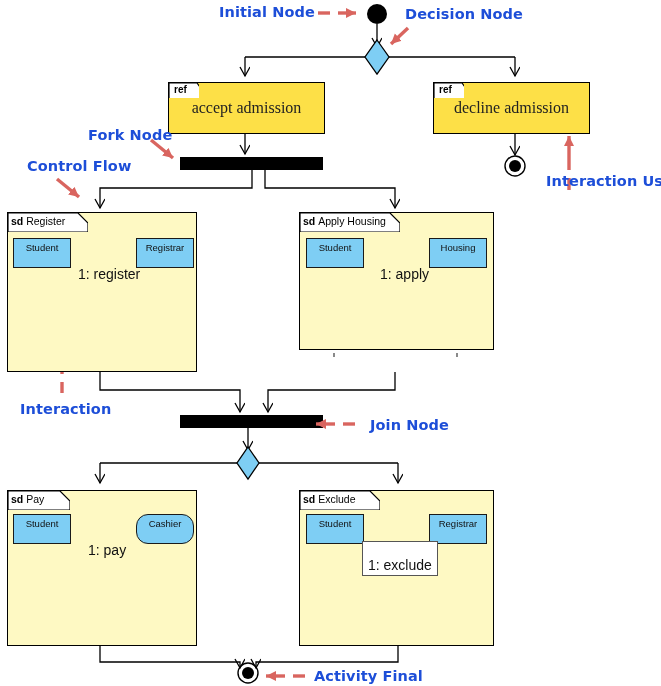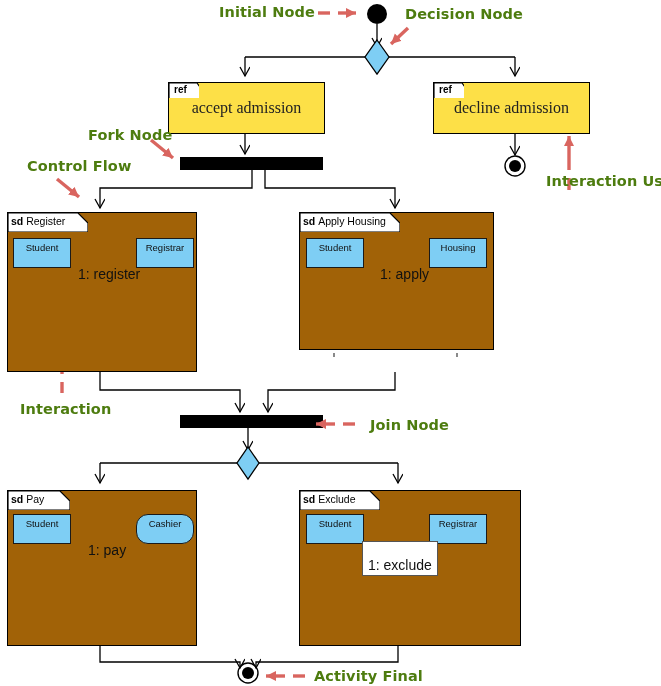--- a/index.html
+++ b/index.html
@@ -3,21 +3,21 @@
 <meta charset="utf-8">
 <style>
   html,body{margin:0;padding:0;background:#ffffff;}
   body{width:661px;height:686px;font-family:"Liberation Sans",sans-serif;}
   #canvas{position:relative;width:661px;height:686px;overflow:hidden;background:#fff;}
   svg.layer{position:absolute;left:0;top:0;width:661px;height:686px;}
 
   
   .anno{
     position:absolute;
-    color:#4d7c0f;
+    color:#1d4ed8;
     font-family:"DejaVu Sans",sans-serif;
     font-weight:bold;
     font-size:14.5px;
     letter-spacing:.1px;
     white-space:nowrap;
   }
 
   
   .refbox{
     position:absolute;
@@ -39,21 +39,21 @@
     transform:translateY(-50%);
     text-align:center;
     font-size:16px;color:#222;
     font-family:Liberation Serif, serif;
   }
 
   
   .sdbox{
     position:absolute;
     border:1.4px solid #000;
-    background:#a16207;
+    background:#fef9c3;
     box-sizing:border-box;
   }
   .sdbox .sdtag{
     position:absolute;left:3px;top:2px;
     font-size:10.5px;color:#000;
     white-space:nowrap;
     font-family:"Liberation Sans",sans-serif;
     z-index:3;
   }
   .sdbox .sdtag b{font-weight:bold;}
@@ -247,21 +247,21 @@
       <path d="M0,0 L52,0 L62,10 L62,19 L0,19 Z" fill="#fff" stroke="#000" stroke-width="1.2"></path>
     </svg>
     <span class="sdtag">
       <b>sd</b>&nbsp;<span>Pay</span>
     </span>
     <div class="lifehead" style="left:5px; top:23px; width:58px; height:30px;">Student</div>
     <div class="lifehead" style="left:128px; top:23px; width:58px; height:30px;border-radius:12px;">Cashier</div>
     <div class="msglabel" style="left:80px; top:51px;">1: pay</div>
   </div>
 
-  <div class="sdbox" style="left:299px; top:490px; width:222px; height:156px;">
+  <div class="sdbox" style="left:299px; top:490px; width:195px; height:156px;">
     <svg class="sdtagshape" width="80" height="19">
       <path d="M0,0 L70,0 L80,10 L80,19 L0,19 Z" fill="#fff" stroke="#000" stroke-width="1.2"></path>
     </svg>
     <span class="sdtag">
       <b>sd</b>&nbsp;<span>Exclude</span>
     </span>
     <div class="lifehead" style="left:6px; top:23px; width:58px; height:30px;">Student</div>
     <div class="lifehead" style="left:129px; top:23px; width:58px; height:30px;">Registrar</div>
     <div class="msglabel boxed" style="left:62px; top:50px;">1: exclude</div>
   </div>

